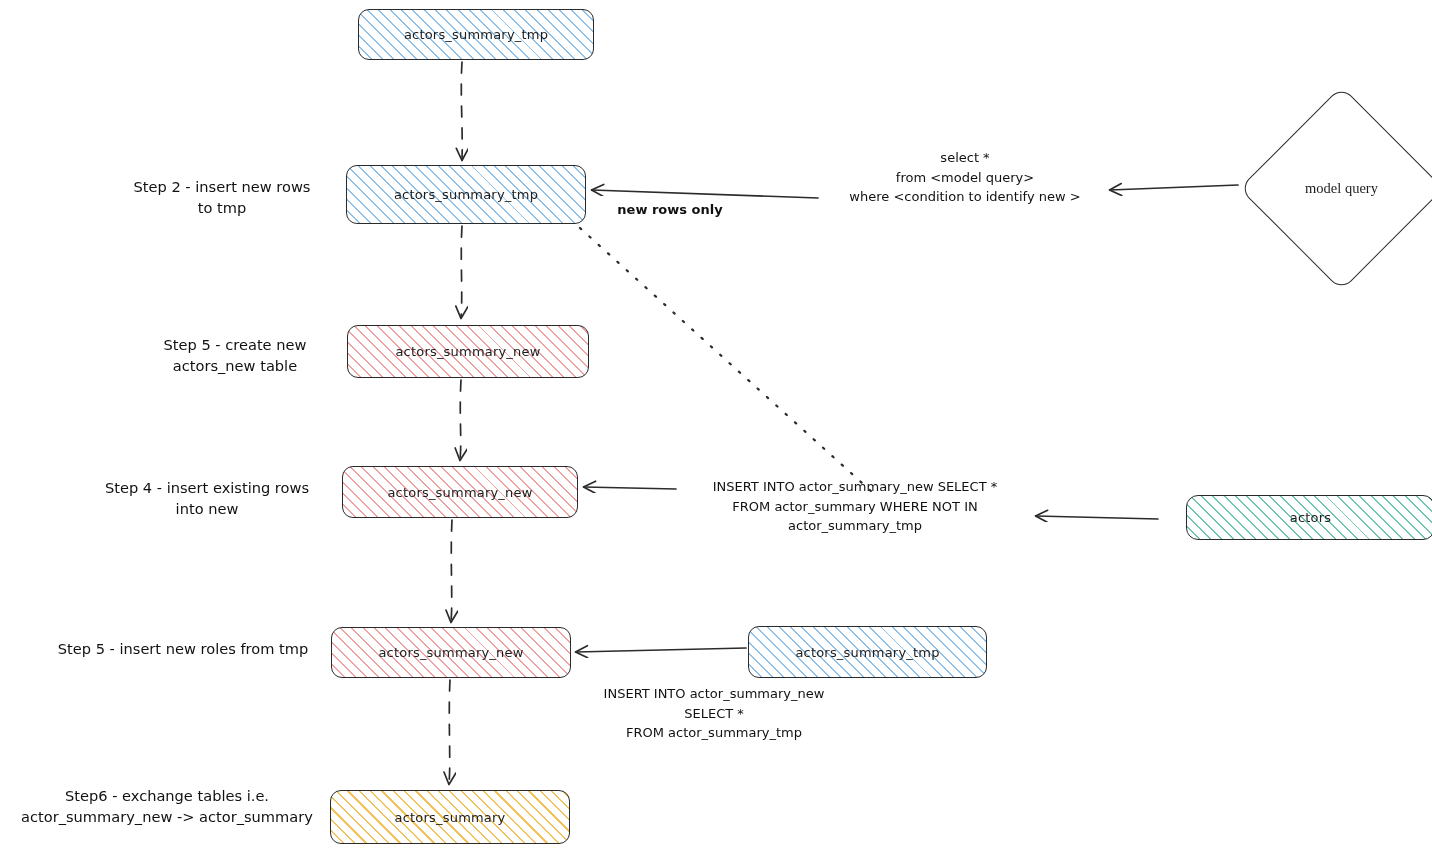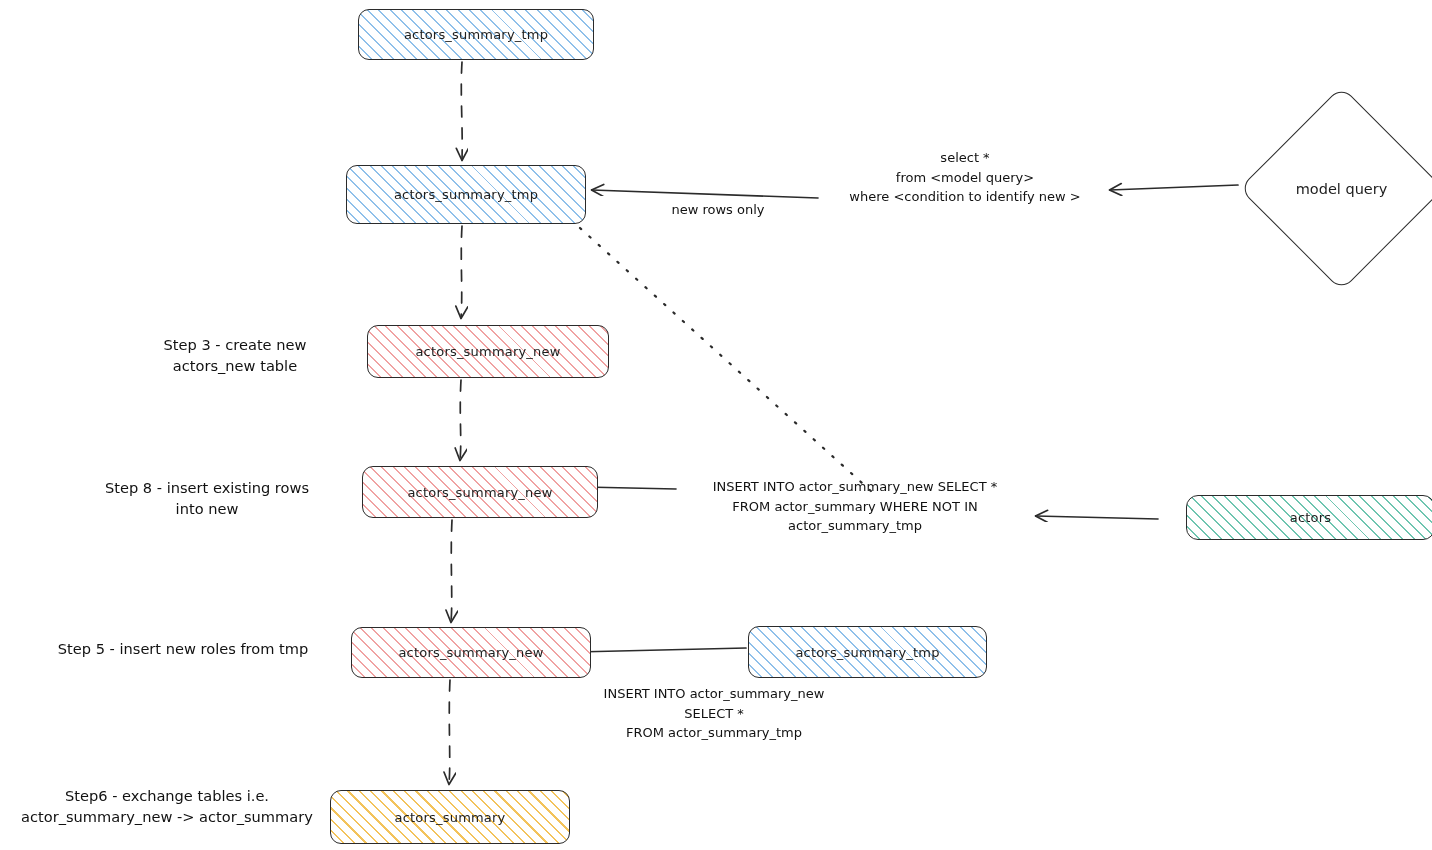--- a/index.html
+++ b/index.html
@@ -11,21 +11,21 @@
             pointer-events:none;}
   .node{position:absolute;box-sizing:border-box;
         display:flex;align-items:center;justify-content:center;
         border:1.7px solid #2b2b2b;border-radius:11px;
         color:#1d1d1d;letter-spacing:.2px;text-align:center;
         font-size:13px;}
   .node span{position:relative;z-index:2;}
   .node.blue{background-color:#ffffff;
     background-image:repeating-linear-gradient(45deg,#8fc0ea 0 1.4px,rgba(255,255,255,0) 1.4px 8px);}
   .node.red{background-color:#ffffff;
-    background-image:repeating-linear-gradient(45deg,#f0a2a2 0 1.4px,rgba(255,255,255,0) 1.4px 8px);margin-left:20px;}
+    background-image:repeating-linear-gradient(45deg,#f0a2a2 0 1.4px,rgba(255,255,255,0) 1.4px 8px);}
   .node.green{background-color:#ffffff;
     background-image:repeating-linear-gradient(45deg,#6ec5b0 0 1.4px,rgba(255,255,255,0) 1.4px 8px);}
   .node.yellow{background-color:#ffffff;
     background-image:repeating-linear-gradient(45deg,#f3c35b 0 1.6px,rgba(255,255,255,0) 1.6px 8px);}
   .diamond{position:absolute;box-sizing:border-box;
     border:1.7px solid #2b2b2b;border-radius:14px;background:#fff;
     transform:rotate(45deg);}
   .diamond-label{position:absolute;display:flex;align-items:center;
     justify-content:center;color:#1d1d1d;font-size:14.5px;}
   .lbl{position:absolute;color:#111;font-size:14.6px;line-height:1.45;
@@ -66,25 +66,27 @@
 
       <path d="M676,489 L584,487" marker-end="url(#ah)"></path>
 
       <path d="M1158,519 L1036,516" marker-end="url(#ah)"></path>
 
       <path d="M746,648 L576,652" marker-end="url(#ah)"></path>
     </g>
   </svg>
 
 
+  <div class="lbl" style="left:108px;top:176px;width:228px;">Step 2 - insert new rows
+to tmp</div>
 
-  <div class="lbl" style="left:135px;top:334px;width:200px;">Step 3 - create new
+  <div class="lbl" style="left:135px;top:334px;width:200px;">Step 5 - create new
 actors_new table</div>
 
-  <div class="lbl" style="left:82px;top:477px;width:250px;">Step 8 - insert existing rows
+  <div class="lbl" style="left:82px;top:477px;width:250px;">Step 4 - insert existing rows
 into new</div>
 
   <div class="lbl" style="left:40px;top:638px;width:286px;">Step 5 - insert new roles from tmp</div>
 
   <div class="lbl" style="left:8px;top:785px;width:318px;">Step6 - exchange tables i.e.
 actor_summary_new -&gt; actor_summary</div>
 
   <div class="node blue" style="left:358px;top:9px;width:236px;height:51px;">
     <span>actors_summary_tmp</span>
   </div>
@@ -111,25 +113,25 @@
 
   <div class="node blue" style="left:748px;top:626px;width:239px;height:52px;">
     <span>actors_summary_tmp</span>
   </div>
 
   <div class="node green" style="left:1186px;top:495px;width:249px;height:45px;border-radius:12px;">
     <span>actors</span>
   </div>
 
   <div class="diamond" style="left:1269px;top:116px;width:145px;height:145px;"></div>
-  <div class="diamond-label" style="left:1269px;top:116px;width:145px;height:145px;">
+  <div class="diamond-label" style="left:1269px;top:116px;width:145px;height:145px;font-family:Liberation Serif, serif;">
     <span>model query</span>
   </div>
 
-  <div class="edgelbl" style="left:638px;top:200px;width:160px;">new rows only</div>
+  <div class="edgelbl" style="left:590px;top:200px;width:160px;font-weight:bold;">new rows only</div>
 
   <div class="edgelbl mono" style="left:800px;top:148px;width:330px;">select *
 from &lt;model query&gt;
 where &lt;condition to identify new &gt;</div>
 
   <div class="edgelbl mono" style="left:544px;top:684px;width:340px;">INSERT INTO actor_summary_new
 SELECT *
 FROM actor_summary_tmp</div>
 
   <div class="edgelbl mono" style="left:672px;top:477px;width:366px;">INSERT INTO actor_summary_new SELECT *

